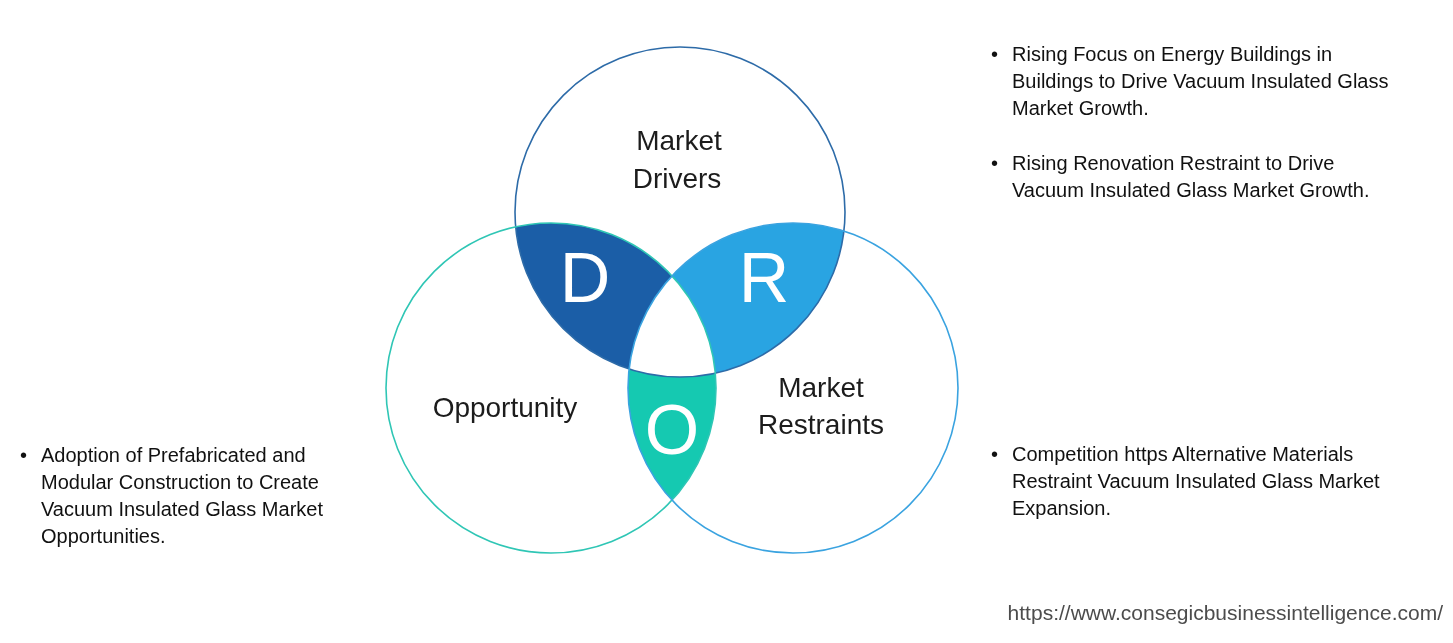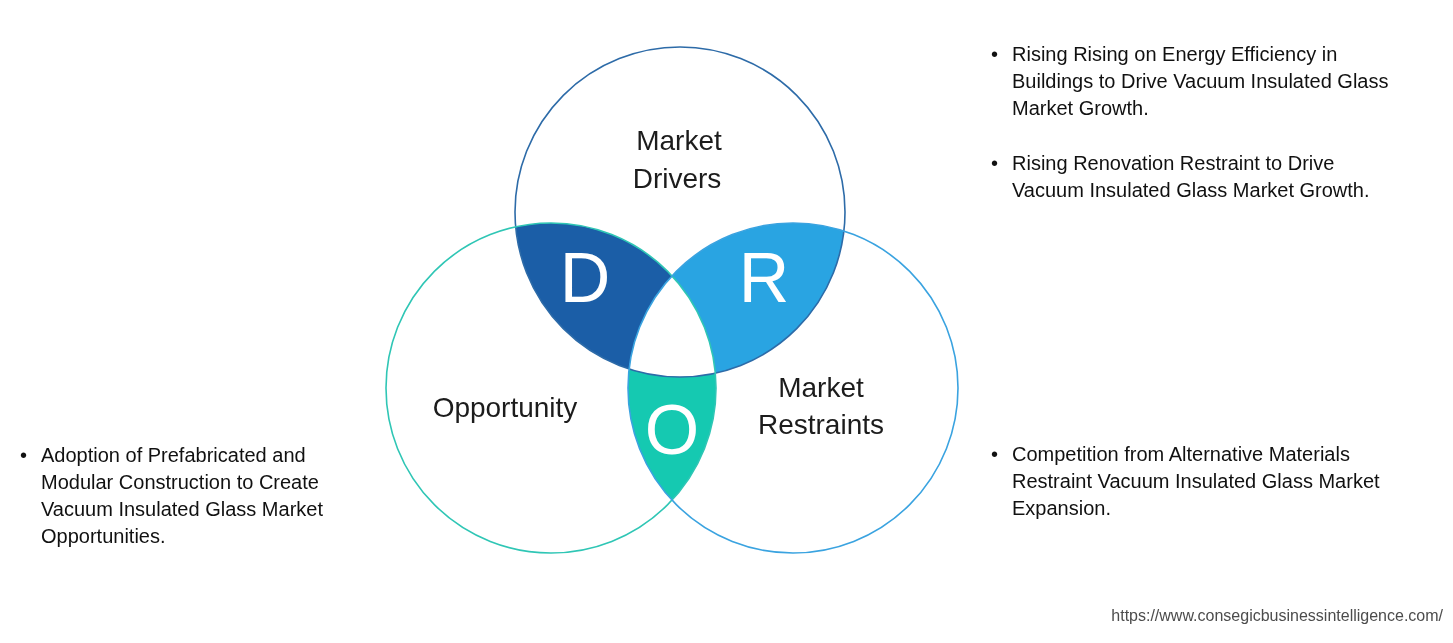--- a/index.html
+++ b/index.html
@@ -66,21 +66,21 @@
   }
   #panel-right-bottom {
     left: 991px;
     top: 441px;
     width: 400px;
   }
   #footer-url {
     position: absolute;
     right: 10px;
     bottom: 18px;
-    font-size: 16px;
+    font-size: 21px;
     color: #4c4c4c;
     white-space: nowrap;
   }
 </style>
 </head>
 <body>
 
 <div id="canvas">
 
   <svg id="venn-svg" viewBox="370 35 600 530" xmlns="http://www.w3.org/2000/svg">
@@ -121,30 +121,30 @@
   <div id="panel-left" class="bullet-panel">
     <div class="bullet-item">
       <span class="bullet-dot">•</span>
       <span class="bullet-text">Adoption of Prefabricated and Modular Construction to Create Vacuum Insulated Glass Market Opportunities.</span>
     </div>
   </div>
 
   <div id="panel-right-top" class="bullet-panel">
     <div class="bullet-item">
       <span class="bullet-dot">•</span>
-      <span class="bullet-text">Rising Rising on Energy Efficiency in Buildings to Drive Vacuum Insulated Glass Market Growth.</span>
+      <span class="bullet-text">Rising Focus on Energy Buildings in Buildings to Drive Vacuum Insulated Glass Market Growth.</span>
     </div>
     <div class="bullet-item">
       <span class="bullet-dot">•</span>
       <span class="bullet-text">Rising Renovation Restraint to Drive Vacuum Insulated Glass Market Growth.</span>
     </div>
   </div>
 
   <div id="panel-right-bottom" class="bullet-panel">
     <div class="bullet-item">
       <span class="bullet-dot">•</span>
-      <span class="bullet-text">Competition from Alternative Materials Restraint Vacuum Insulated Glass Market Expansion.</span>
+      <span class="bullet-text">Competition https Alternative Materials Restraint Vacuum Insulated Glass Market Expansion.</span>
     </div>
   </div>
 
   <div id="footer-url">https://www.consegicbusinessintelligence.com/</div>
 
 </div>
 
 </body></html>

